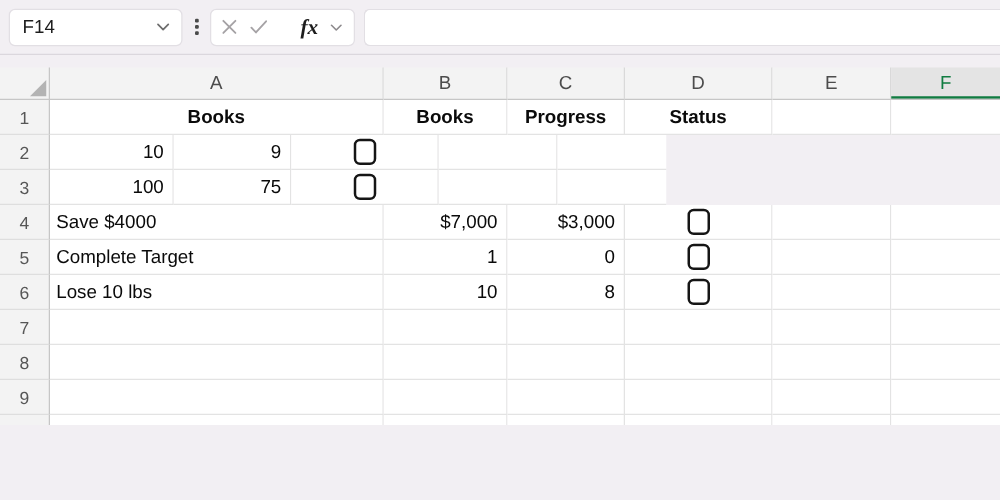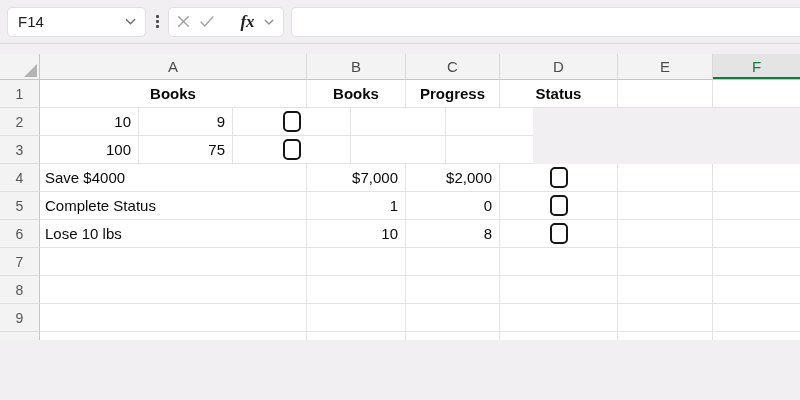--- a/index.html
+++ b/index.html
@@ -165,31 +165,31 @@
           <div class="checkbox"></div>
         </div>
       <div class="cell c-e"></div>
       <div class="cell c-f"></div>
     </div>
 
     <div class="row">
       <div class="rowhdr c-rh">4</div>
       <div class="cell c-a al">Save $4000</div>
       <div class="cell c-b ar">$7,000</div>
-      <div class="cell c-c ar">$2,000</div>
+      <div class="cell c-c ar">$3,000</div>
       <div class="cell c-d ac">
           <div class="checkbox"></div>
         </div>
       <div class="cell c-e"></div>
       <div class="cell c-f"></div>
     </div>
 
     <div class="row">
       <div class="rowhdr c-rh">5</div>
-      <div class="cell c-a al">Complete Status</div>
+      <div class="cell c-a al">Complete Target</div>
       <div class="cell c-b ar">1</div>
       <div class="cell c-c ar">0</div>
       <div class="cell c-d ac">
           <div class="checkbox"></div>
         </div>
       <div class="cell c-e"></div>
       <div class="cell c-f"></div>
     </div>
 
     <div class="row">

